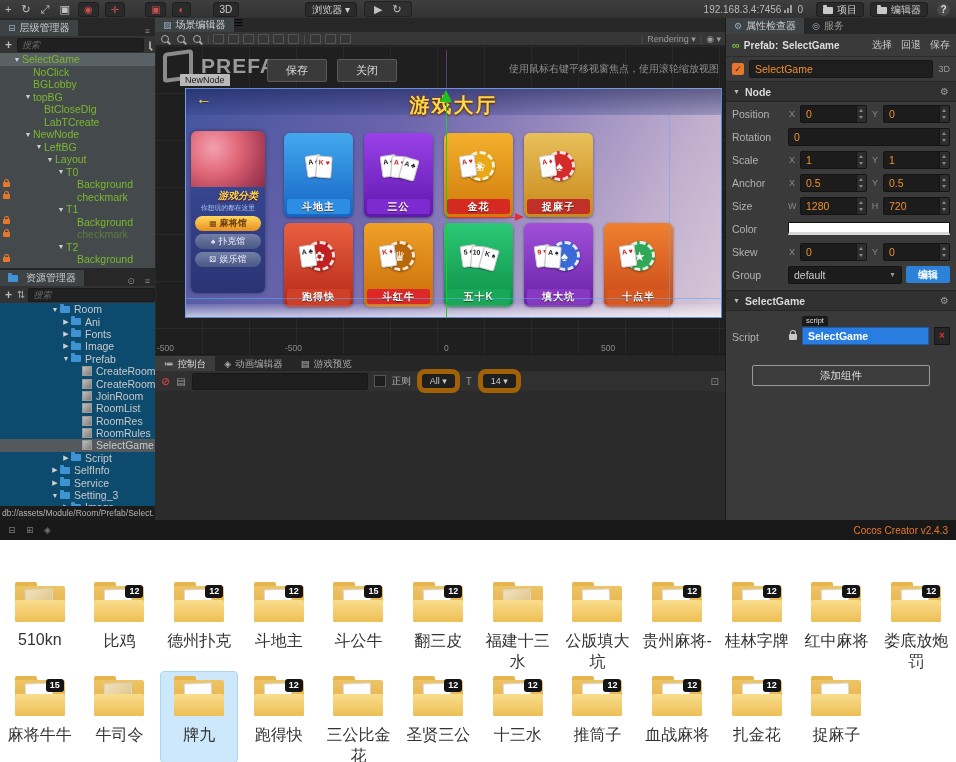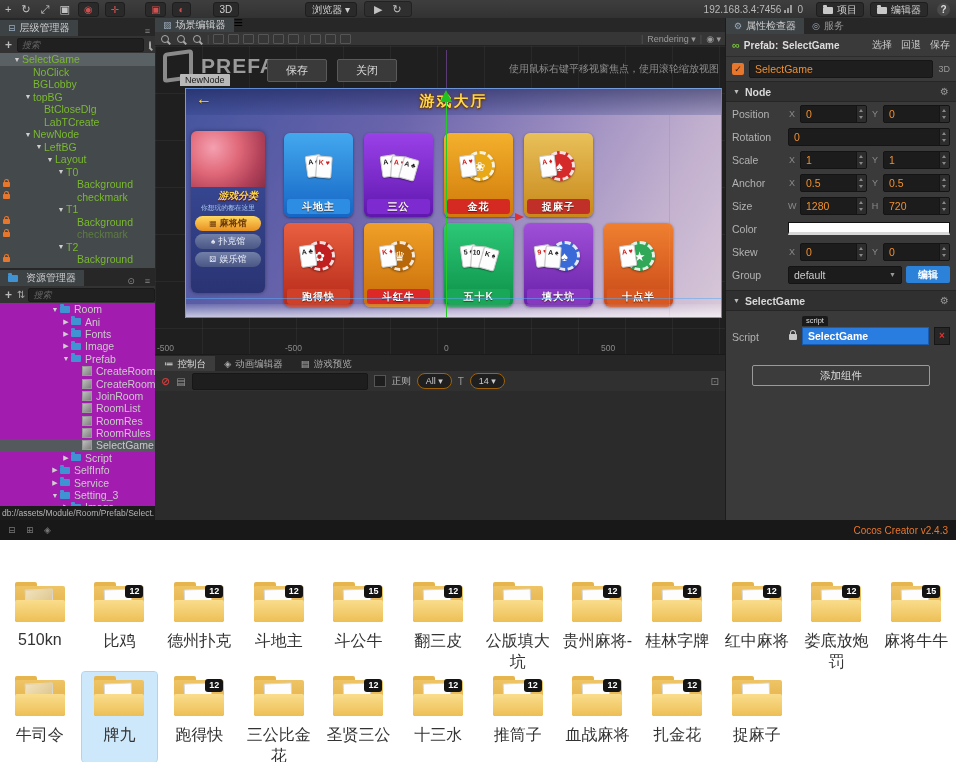--- a/index.html
+++ b/index.html
@@ -21,21 +21,21 @@
   .mini-folder{display:inline-block;width:10px;height:7px;background:#c8c8c8;border-radius:1px;position:relative;margin-right:4px;vertical-align:-1px;}
   .mini-folder::before{content:"";position:absolute;top:-2px;left:0;width:4px;height:2px;background:#c8c8c8;border-radius:1px 1px 0 0;}
   .qmark{width:13px;height:13px;border-radius:50%;background:#4a4a4a;color:#ddd;text-align:center;line-height:13px;font-weight:bold;margin:0 6px;}
   
   .ptabbar{position:absolute;left:0;top:0;right:0;height:18px;background:#272727;display:flex;align-items:flex-end;}
   .ptab{background:#3d4245;color:#ccc;font-size:10px;height:16px;line-height:16px;padding:0 8px;display:flex;align-items:center;gap:4px;}
   .ptab .ic{font-size:9px;color:#9ab;}
   .ptabbar .bars{margin-left:auto;color:#888;font-size:9px;padding:0 5px;}
   
   #hierarchy{position:absolute;left:0;top:18px;width:155px;height:250px;background:#44494c;border-right:1px solid #1d1d1d;}
-  #assets{position:absolute;left:0;top:268px;width:155px;height:238px;background:#a21caf;border-right:1px solid #1d1d1d;}
+  #assets{position:absolute;left:0;top:268px;width:155px;height:238px;background:#0c4a6e;border-right:1px solid #1d1d1d;}
   .ptoolbar{position:absolute;left:0;top:18px;right:0;height:17px;background:#333;display:flex;align-items:center;padding:0 3px;gap:3px;}
   .ptoolbar .plus{color:#bbb;font-size:12px;font-weight:bold;padding:0 2px;}
   .searchbox{flex:1;height:12px;background:#202020;border:1px solid #1a1a1a;border-radius:2px;color:#bbb;
              font-size:9px;padding:0 4px;font-style:italic;}
   .searchbox::placeholder{color:#666;font-style:italic;}
   .mag{display:inline-block;width:6px;height:6px;border:1.5px solid #aaa;border-radius:50%;position:relative;margin:0 2px;}
   .mag::after{content:"";position:absolute;width:4px;height:1.5px;background:#aaa;right:-3px;bottom:-2px;transform:rotate(45deg);}
   .ptool{color:#aaa;font-size:10px;}
   .treewrap{position:absolute;left:0;top:35px;right:0;bottom:0;overflow:hidden;}
   .trow{height:12.5px;display:flex;align-items:center;font-size:10.5px;position:relative;padding-left:3px;}
@@ -70,21 +70,21 @@
   #prefab-title{font-size:21px;font-weight:bold;color:#9a9a9a;letter-spacing:1px;}
   .scene-btn{position:absolute;top:13px;height:21px;background:#3a3a3a;border:1px solid #5a5a5a;border-radius:2px;
              color:#ddd;font-size:11px;line-height:21px;text-align:center;width:58px;}
   #canvas-hint{position:absolute;right:6px;top:16px;color:#8f8f8f;font-size:10px;}
   #newnode-tab{position:absolute;left:25px;top:28px;background:#b9b9b9;color:#1a1a1a;font-size:9px;padding:0 5px;height:12px;line-height:12px;border-radius:1px 1px 0 0;}
   .rlabel{position:absolute;top:297px;color:#8a8a8a;font-size:8.5px;}
   
   #preview{position:absolute;left:30px;top:42px;width:537px;height:230px;border:1px solid rgba(95,150,225,.8);box-sizing:border-box;
            background:linear-gradient(120deg,#44549e 0%,#6a64ac 35%,#9a8cc0 60%,#c0aece 80%,#d8c8d8 100%);overflow:hidden;}
   #pv-titlebar{position:absolute;left:0;top:0;right:0;height:26px;background:linear-gradient(rgba(20,30,80,.55),rgba(40,60,130,.25));}
-  #pv-title{position:absolute;left:0;right:0;top:3px;text-align:center;font-size:15px;font-weight:bold;color:#ffd84a;
+  #pv-title{position:absolute;left:0;right:0;top:3px;text-align:center;font-size:20px;font-weight:bold;color:#ffd84a;
             text-shadow:0 1px 2px #5a2a00,0 0 3px #7a3a00;letter-spacing:2px;}
   #pv-back{position:absolute;left:10px;top:1px;color:#ffd84a;font-size:16px;font-weight:bold;text-shadow:0 1px 1px #333;}
   #pv-sidebar{position:absolute;left:5px;top:42px;width:74px;height:162px;border-radius:6px;overflow:hidden;
               background:linear-gradient(#3c4f9e,#2a3474);box-shadow:0 0 4px rgba(0,0,0,.4);}
   #pv-girl{height:56px;background:
       radial-gradient(circle at 30% 30%,#f4a0b0 0%,#e06878 40%,#b04058 75%,#8a3048 100%);}
   #pv-cat{margin-top:2px;text-align:center;font-size:10px;font-weight:bold;color:#ffd84a;font-style:italic;text-shadow:0 1px 1px #402;padding-left:20px;}
   #pv-sub{text-align:center;font-size:7.5px;color:#a8c8f0;transform:scale(.9);}
   .sbtn{height:15px;margin:3px 4px 0 4px;border-radius:8px;background:linear-gradient(#7280a8,#4a5684);color:#e8ecf8;
         font-size:9px;display:flex;align-items:center;justify-content:center;gap:3px;}
@@ -114,21 +114,21 @@
   #purple-line{position:absolute;left:291px;top:4px;width:1px;height:38px;background:rgba(150,90,200,.5);}
   
   #console{position:absolute;left:155px;top:354px;width:570px;height:166px;background:#2b2b2b;border-top:1px solid #1a1a1a;}
   #console-tabs{position:absolute;left:0;top:0;right:0;height:16px;background:#262626;display:flex;align-items:flex-end;}
   .ctab{height:15px;line-height:15px;padding:0 9px;font-size:9.5px;color:#aaa;display:flex;gap:4px;align-items:center;}
   .ctab.active{background:#3c3c3c;color:#ddd;}
   #console-tools{position:absolute;left:0;top:16px;right:0;height:20px;display:flex;align-items:center;gap:6px;padding:0 6px;background:#303030;}
   .noicon{color:#c04040;font-size:11px;font-weight:bold;}
   .fileicon{color:#999;font-size:10px;}
   #console-input{width:170px;height:13px;background:#1e1e1e;border:1px solid #171717;border-radius:2px;}
-  .cpill{background:#1f1f1f;border:1px solid #a16207;border-radius:8px;color:#ccc;font-size:9px;height:14px;line-height:14px;padding:0 8px;}
+  .cpill{background:#1f1f1f;border:5px solid #a16207;border-radius:8px;color:#ccc;font-size:9px;height:14px;line-height:14px;padding:0 8px;}
   .ccheck{width:10px;height:10px;background:#1e1e1e;border:1px solid #555;}
   #console-tools .right{margin-left:auto;color:#888;font-size:10px;}
   
   #inspector{position:absolute;left:725px;top:18px;width:231px;height:502px;background:#3a3a3a;border-left:1px solid #1c1c1c;box-sizing:border-box;}
   #insp-tabs{height:16px;background:#272727;display:flex;align-items:flex-end;}
   #prefab-row{height:22px;display:flex;align-items:center;padding:0 6px;font-size:10px;color:#ccc;gap:4px;border-bottom:1px solid #2c2c2c;}
   .linkic{color:#7ac142;font-weight:bold;font-size:11px;}
   #prefab-row b{color:#ddd;}
   #prefab-row .acts{margin-left:auto;display:flex;gap:9px;}
   #prefab-row .acts span{color:#ccc;}
@@ -816,20 +816,29 @@
         <div class="fpaper"></div>
         <div class="ffront"></div>
         <div class="fbadge">12</div>
       </div>
       <div class="fname">翻三皮</div>
     </div>
     <div class="fcell">
       <div class="folder">
         <div class="ftab"></div>
         <div class="fback"></div>
+        <div class="fpaper image"></div>
+        <div class="ffront"></div>
+      </div>
+      <div class="fname">福建十三水</div>
+    </div>
+    <div class="fcell">
+      <div class="folder">
+        <div class="ftab"></div>
+        <div class="fback"></div>
         <div class="fpaper"></div>
         <div class="ffront"></div>
       </div>
       <div class="fname">公版填大坑</div>
     </div>
     <div class="fcell">
       <div class="folder">
         <div class="ftab"></div>
         <div class="fback"></div>
         <div class="fpaper"></div>

